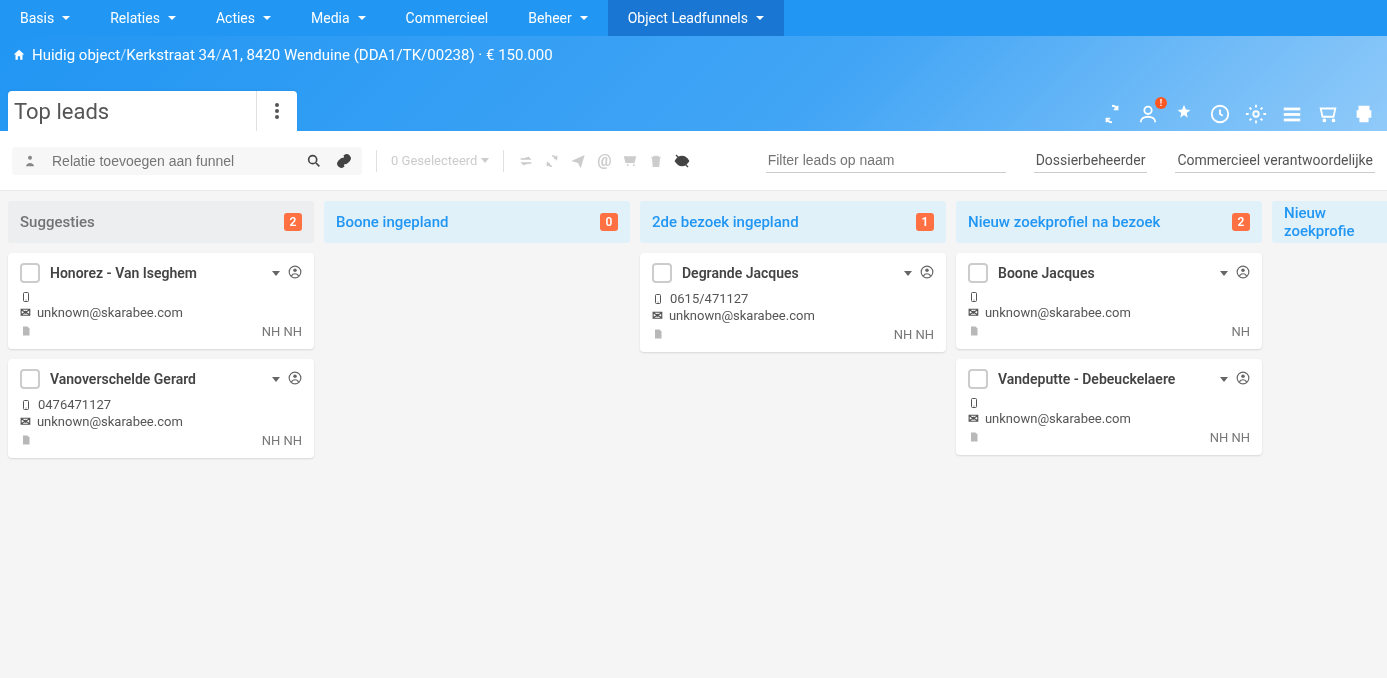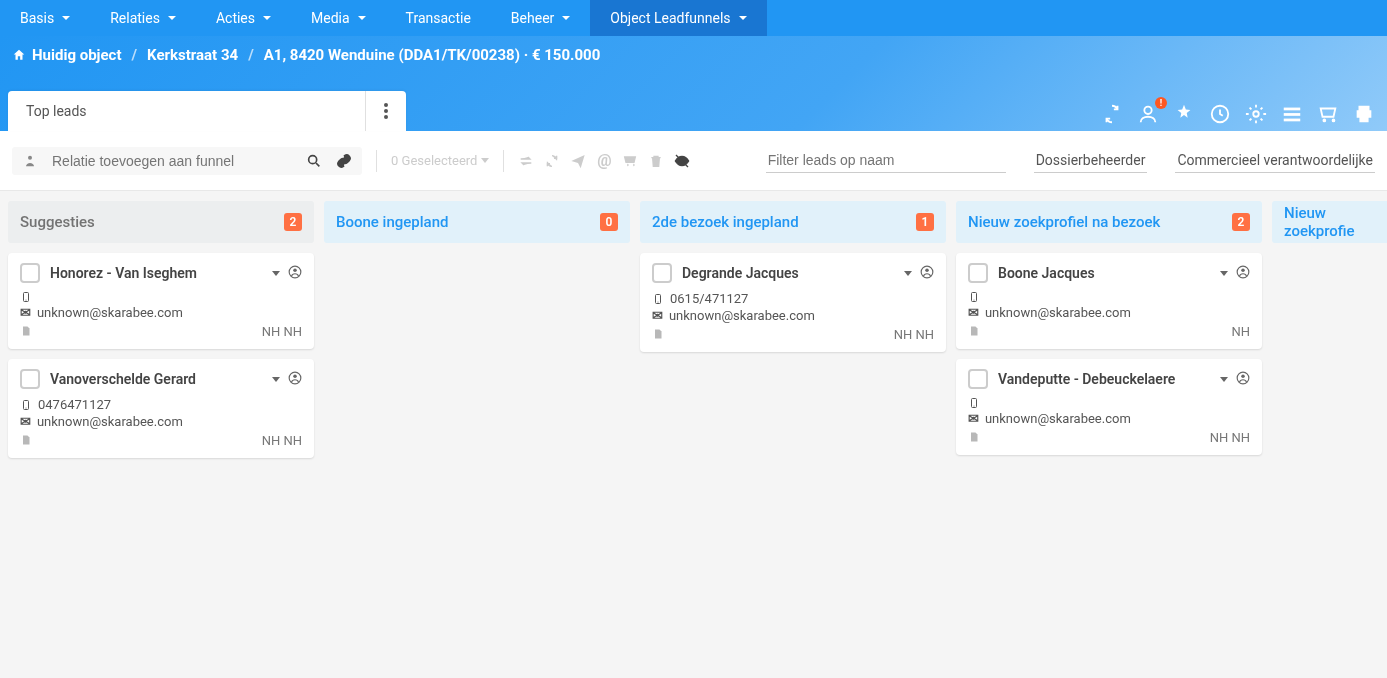--- a/index.html
+++ b/index.html
@@ -6,28 +6,28 @@
   body { font-family: -apple-system, BlinkMacSystemFont, "Segoe UI", Roboto, Arial, sans-serif; background: #f5f5f5; width: 1387px; height: 678px; overflow: hidden; color: #555; }
   
   
   .topnav { background: #2196f3; height: 36px; display: flex; }
   .topnav-item { color: #fff; padding: 0 20px; display: flex; align-items: center; font-size: 14px; cursor: pointer; gap: 8px; }
   .topnav-item.active { background: #1976d2; }
   .caret-down { width: 0; height: 0; border-left: 4px solid transparent; border-right:4px solid transparent; border-top: 4px solid #fff; }
   
   
   .blueheader { background: linear-gradient(135deg, #2196f3 0%, #42a5f5 60%, #90caf9 100%); height: 95px; position: relative; padding: 0 12px; }
-  .breadcrumb { display: flex; align-items: center; gap: 10px; color: #fff; padding-top: 10px; font-size: 15px; font-weight: bold; }
+  .breadcrumb { display: flex; align-items: center; color: #fff; padding-top: 10px; font-size: 15px; }
   .breadcrumb .sep { color: #bbdefb; }
   .home-icon { width:14px; height:14px; }
   
   
   .titletab-row { display:flex; align-items: center; position:absolute; left:8px; bottom:0; }
   .titletab { background: #fff; border-radius: 4px 4px 0 0; box-shadow: 0 -1px 3px rgba(0,0,0,0.05); display: flex; align-items: center; height: 40px; }
-  .titletab-label { font-size:14px; color:#555; padding: 0 18px; border-right: 1px solid #e0e0e0; height:100%; display:flex; align-items:center; width:358px; }
+  .titletab-label { font-size:22px; color:#555; padding: 0 6px; border-right: 1px solid #e0e0e0; height:100%; display:flex; align-items:center; width:249px; }
   .titletab-more { padding: 0 18px; font-size: 18px; color:#555; height:100%; display:flex; align-items:center; cursor:pointer; }
   
   
   .header-icons { position:absolute; right: 12px; bottom: 6px; display:flex; gap: 14px; align-items:center; }
   .header-icon { width:22px; height:22px; color:#fff; cursor:pointer; position:relative; display:flex; align-items:center; justify-content:center; }
   .badge { position:absolute; top:-6px; right:-8px; background:#ff5722; color:#fff; font-size:9px; min-width:12px; height:12px; border-radius:6px; display:flex; align-items:center; justify-content:center; padding:0 2px; font-weight:bold;}
   
   
   .toolbar { background:#fff; display:flex; align-items:center; padding: 8px 12px; gap: 10px; border-bottom: 1px solid #e8e8e8; height: 60px; }
   .relation-input-wrap { background:#f7f7f7; border-radius:3px; display:flex; align-items:center; padding: 6px 10px; gap:14px; width: 350px; }
@@ -81,21 +81,21 @@
     </div>
     <div class="topnav-item">
       <span>Acties</span>
       <span class="caret-down"></span>
     </div>
     <div class="topnav-item">
       <span>Media</span>
       <span class="caret-down"></span>
     </div>
     <div class="topnav-item">
-      <span>Transactie</span>
+      <span>Commercieel</span>
     </div>
     <div class="topnav-item">
       <span>Beheer</span>
       <span class="caret-down"></span>
     </div>
     <div class="topnav-item active">
       <span>Object Leadfunnels</span>
       <span class="caret-down"></span>
     </div>
   </div>

